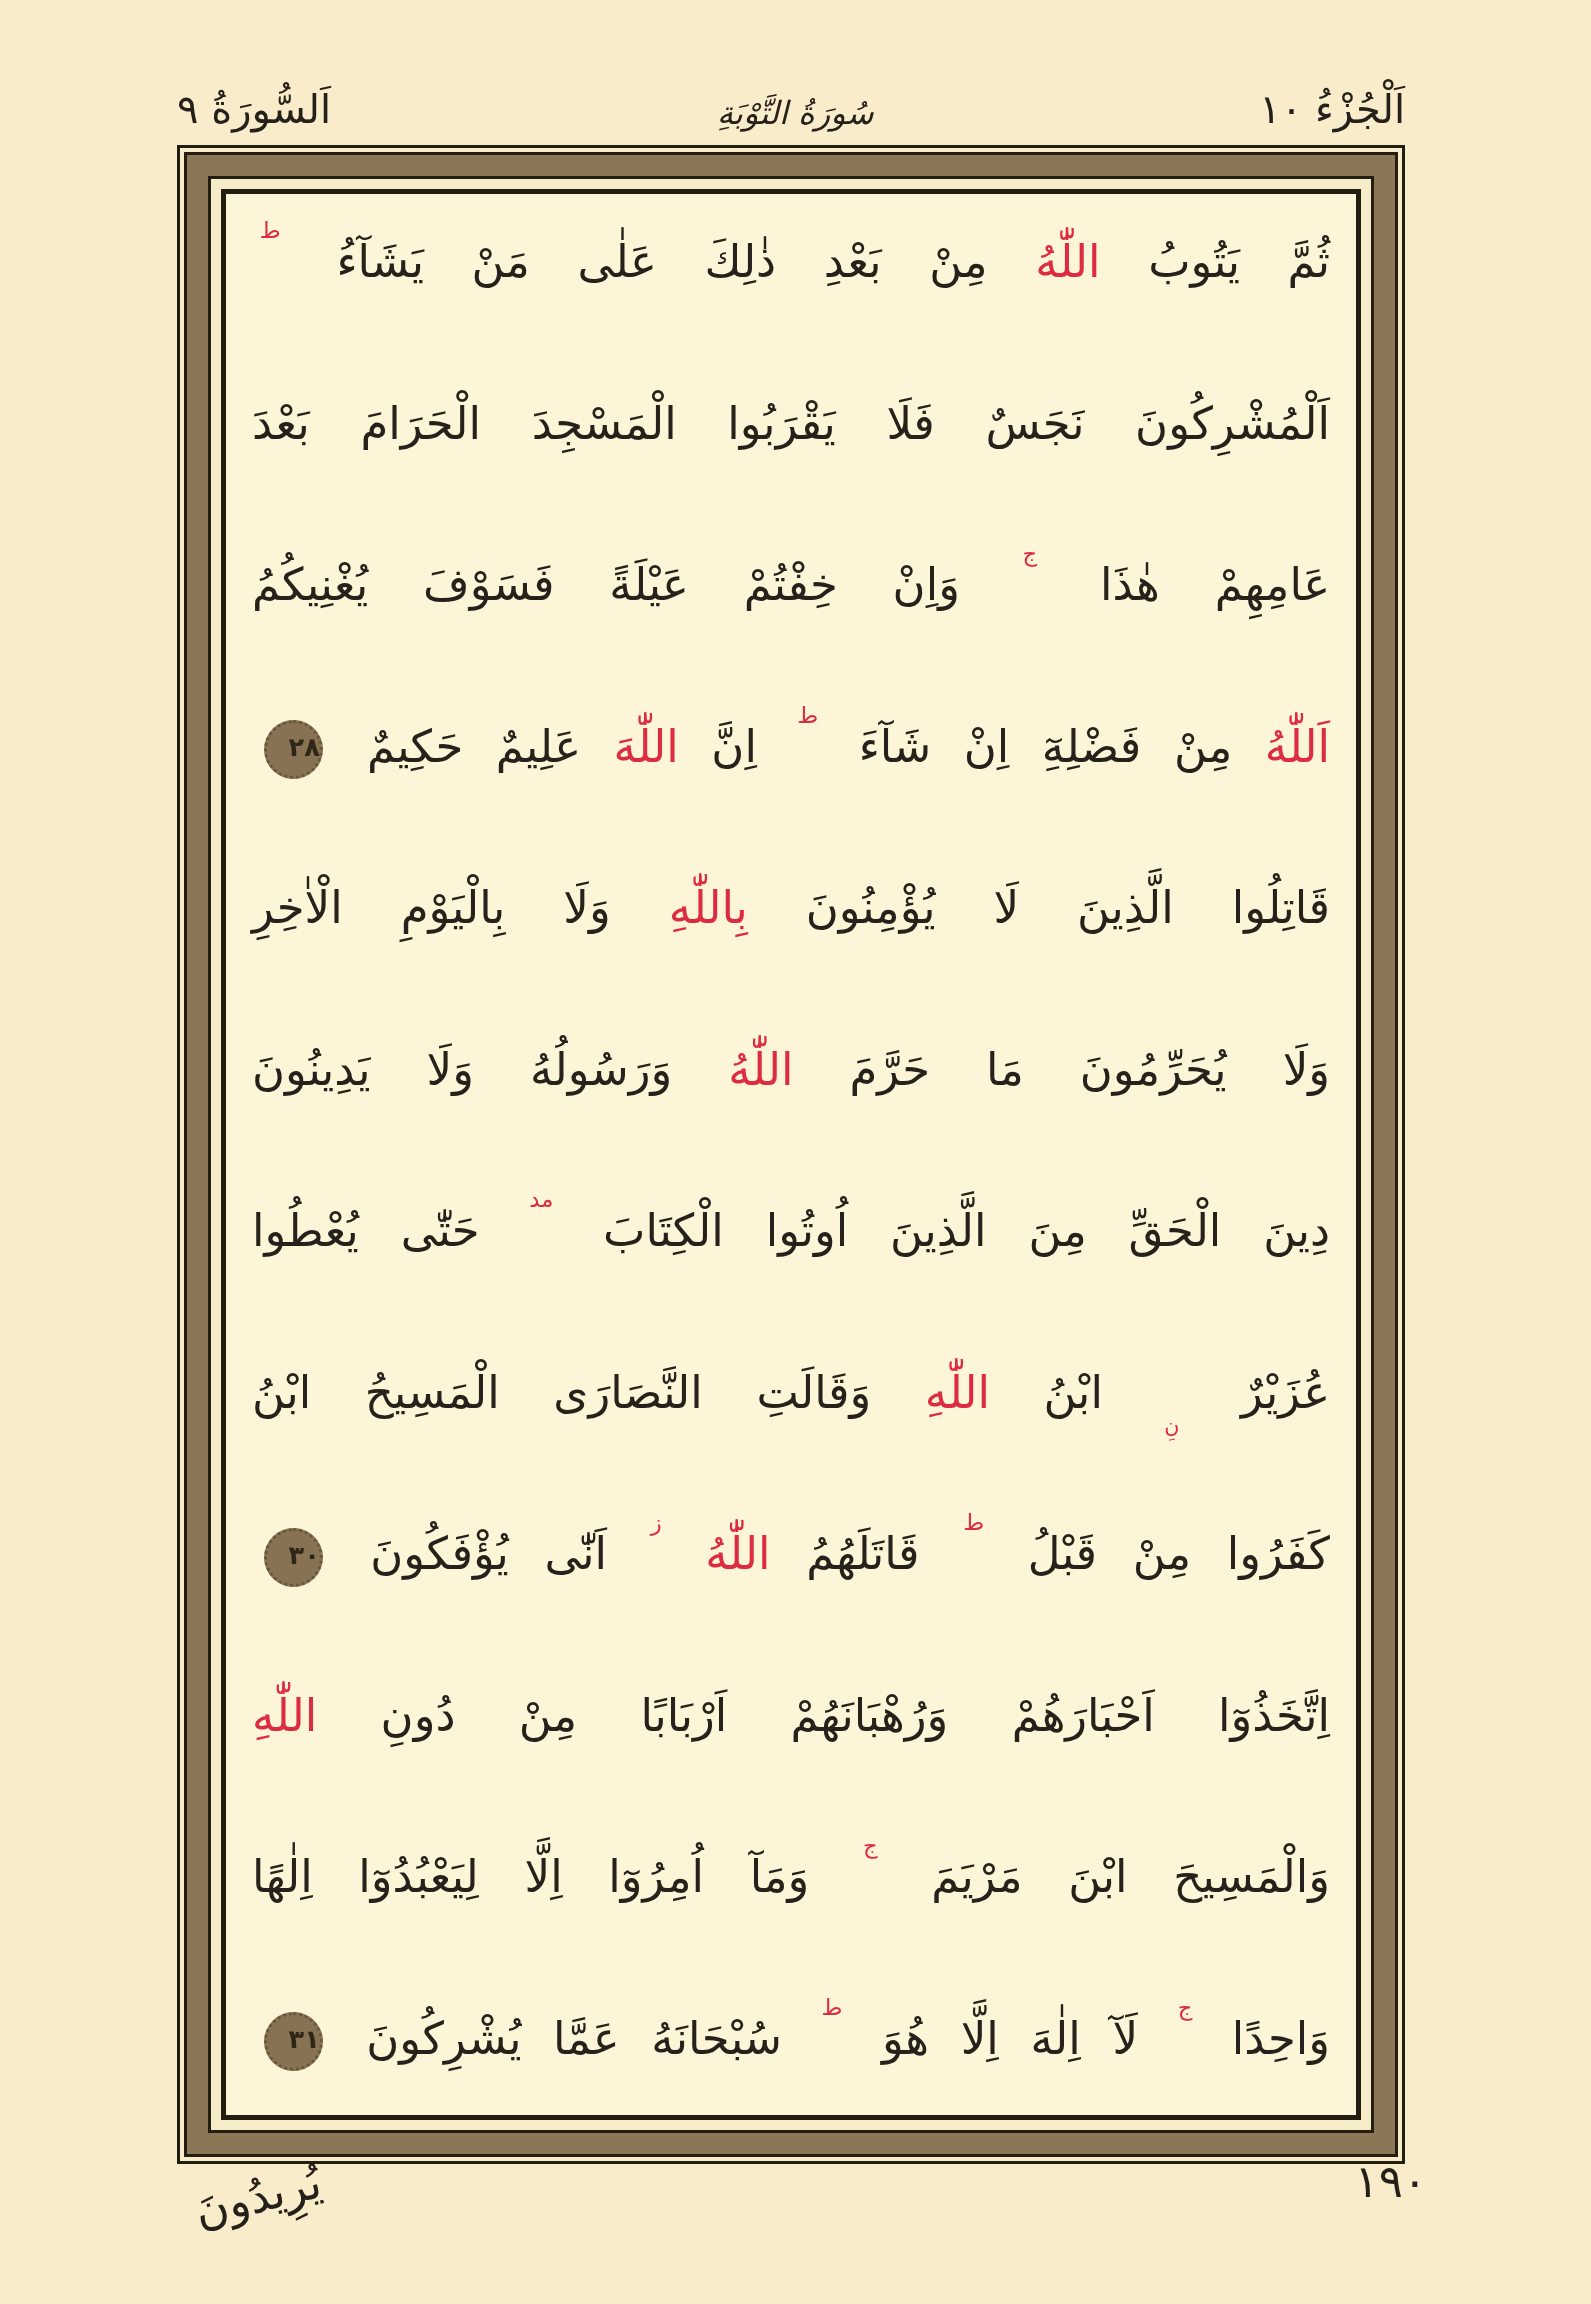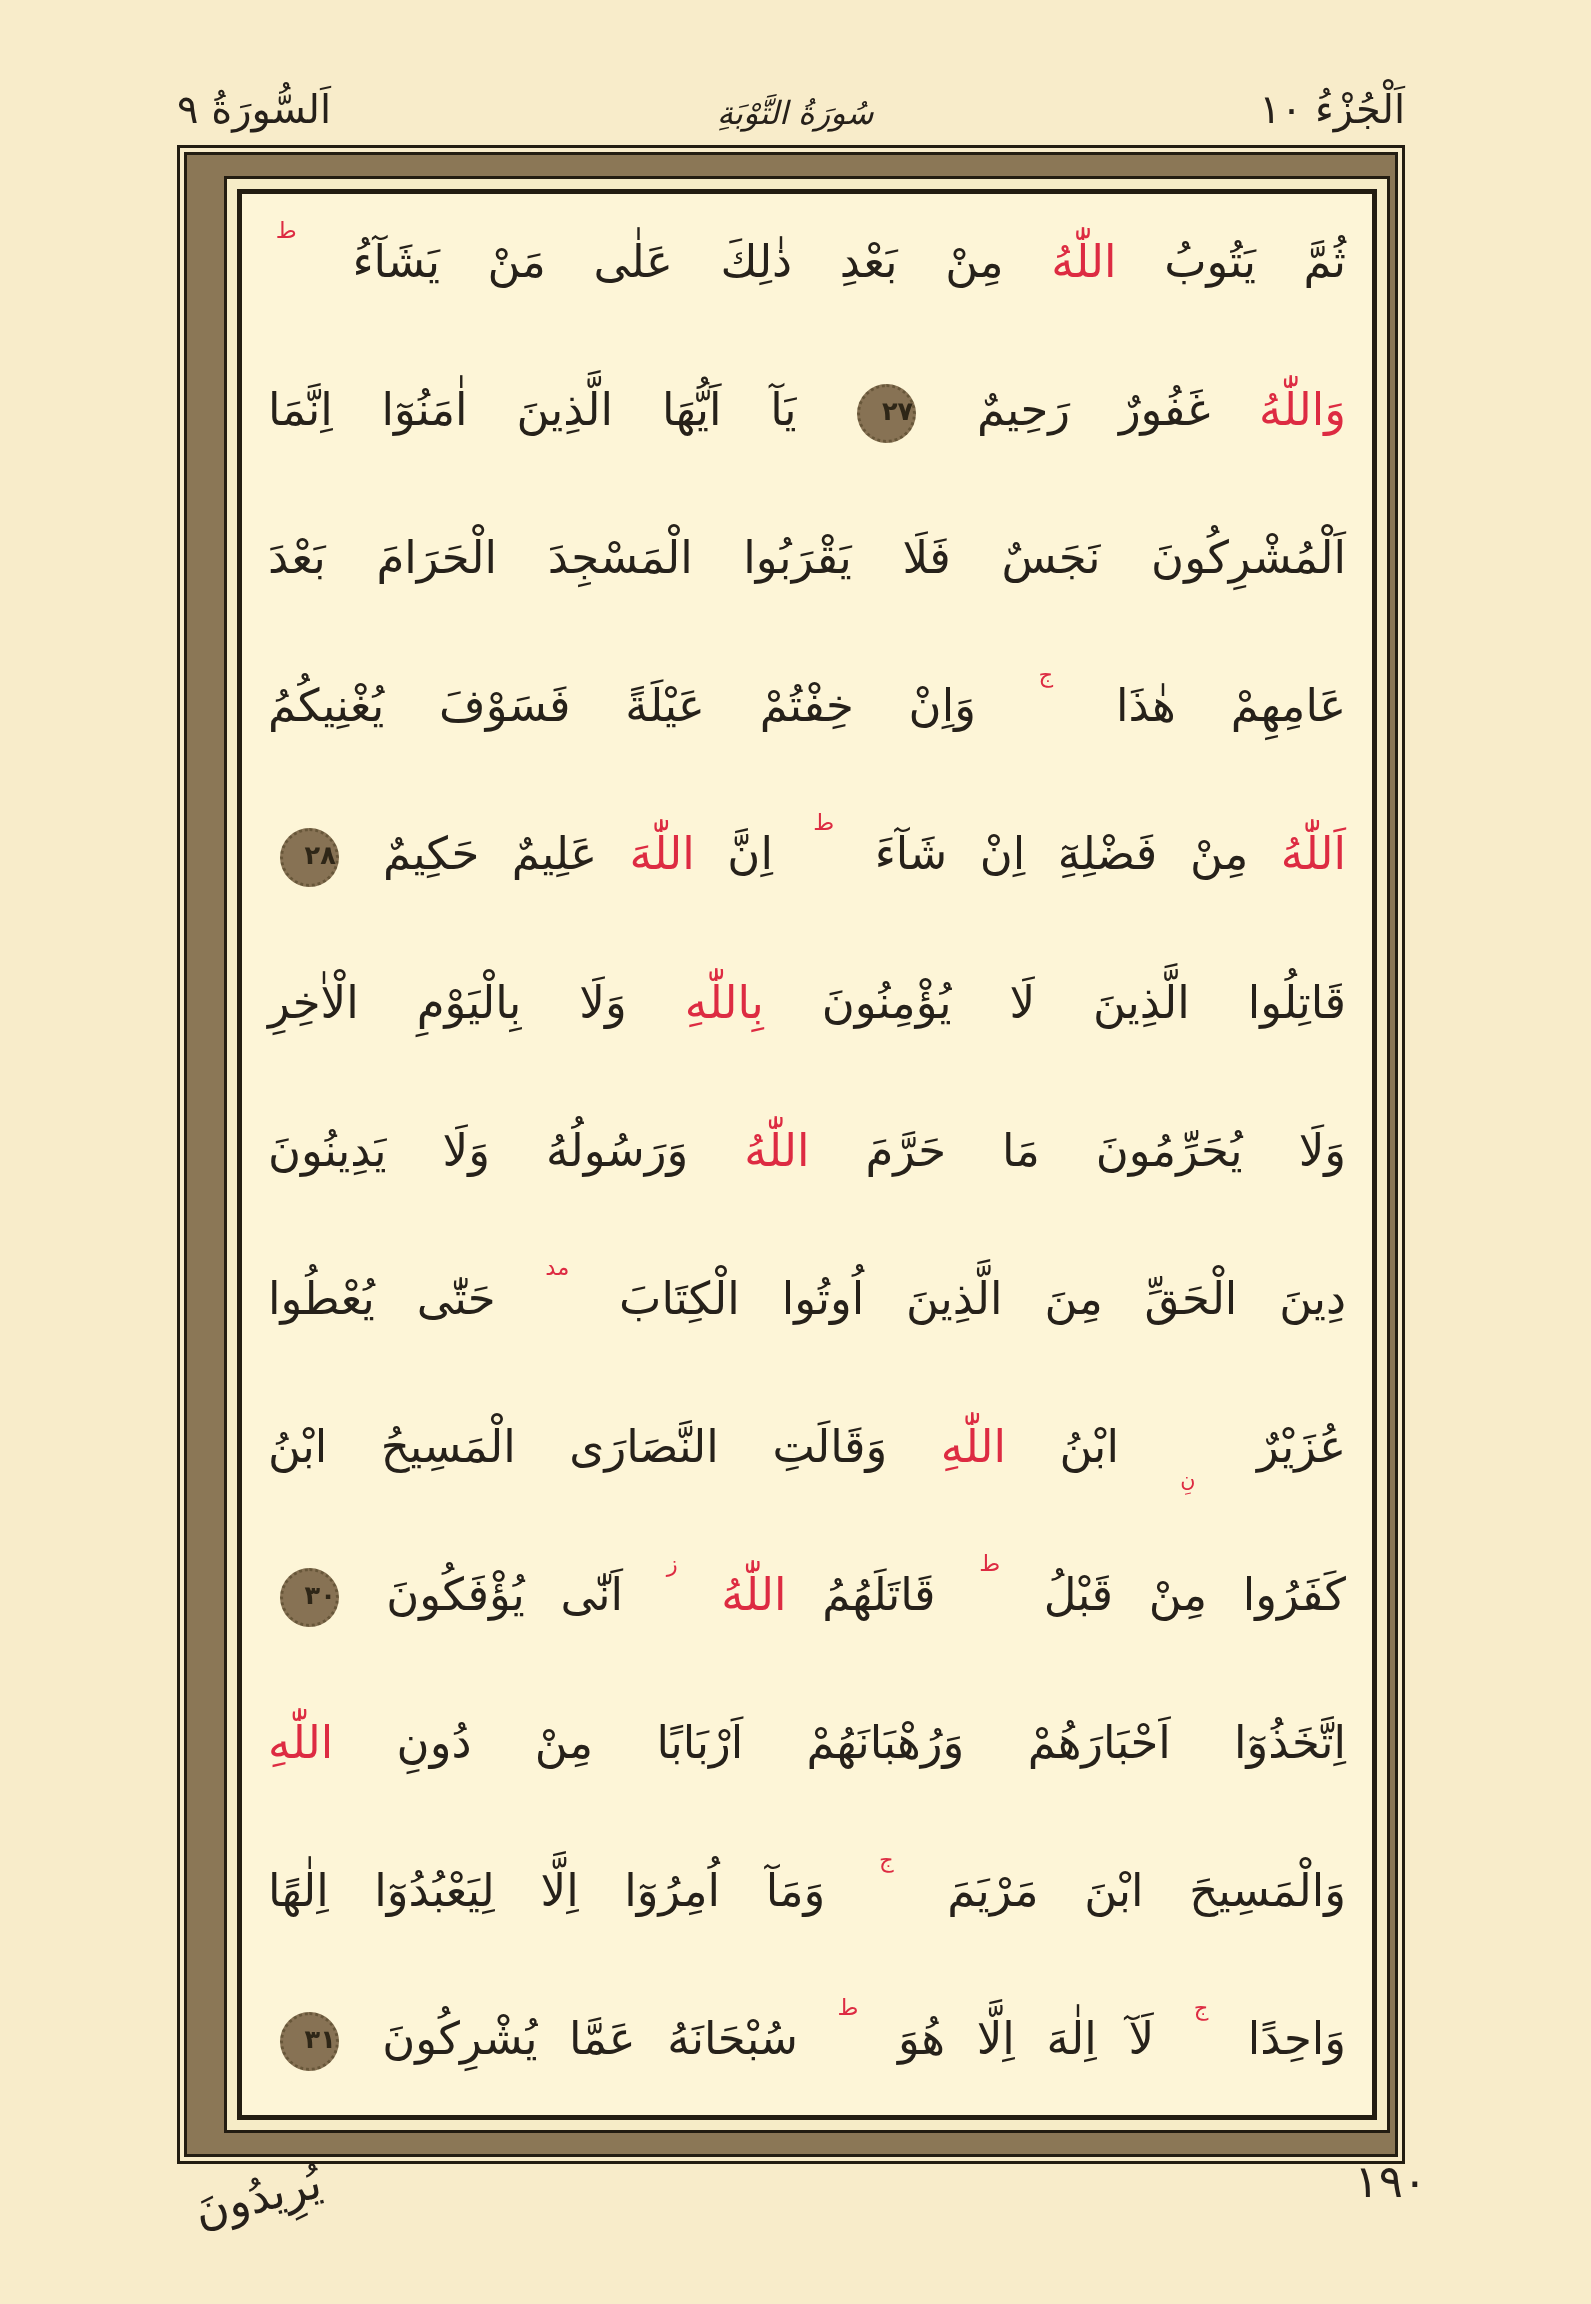--- a/index.html
+++ b/index.html
@@ -18,21 +18,21 @@
     direction:rtl;display:flex;justify-content:space-between;align-items:flex-end;
     color:#26201a;font-size:40px;
   }
   .header .title{font-size:32px;letter-spacing:1px;font-style:italic;}
 
   
   .frame{position:absolute;left:177px;top:145px;width:1228px;height:2019px;box-sizing:border-box;}
   .f1,.f2,.f3,.f4{box-sizing:border-box;width:100%;height:100%;}
   .f1{border:3px solid #231d12;padding:3.9px;background:#f8ecca;}
   .f2{border:3px solid #231d12;background:#8b7756;padding:20.7px;}
-  .f3{border:3px solid #231d12;background:#f6ecc7;padding:10.8px;margin-left:16px;}
+  .f3{border:3px solid #231d12;background:#f6ecc7;padding:10.8px;}
   .f4{border:5.9px solid #231d12;background:#fdf5d7;padding:5.9px 25.6px 13.8px 25.6px;}
 
   
   .lines{
     height:100%;display:flex;flex-direction:column;justify-content:space-between;
   }
   .line{
     direction:rtl;
     height:124px;line-height:124px;
     font-size:45px;color:#26211a;
@@ -75,21 +75,20 @@
     <div class="surah-num">اَلسُّورَةُ ٩</div>
   </div>
 
   <div class="frame">
     <div class="f1">
       <div class="f2">
         <div class="f3">
           <div class="f4">
             <div class="lines" id="lines">
                 <div class="line"><span class="seg">ثُمَّ يَتُوبُ </span> <span class="seg red">اللّٰهُ</span> <span class="seg"> مِنْ بَعْدِ ذٰلِكَ عَلٰى مَنْ يَشَآءُ</span> <span class="pmark">ط</span> </div>
-                <div class="line"><span class="seg red">وَاللّٰهُ</span> <span class="seg"> غَفُورٌ رَحِيمٌ</span> <span class="rosette">٢٧</span> <span class="seg">يَآ اَيُّهَا الَّذِينَ اٰمَنُوٓا اِنَّمَا</span> </div>
                 <div class="line"><span class="seg">اَلْمُشْرِكُونَ نَجَسٌ فَلَا يَقْرَبُوا الْمَسْجِدَ الْحَرَامَ بَعْدَ</span> </div>
                 <div class="line"><span class="seg">عَامِهِمْ هٰذَا</span> <span class="pmark">ج</span> <span class="seg">وَاِنْ خِفْتُمْ عَيْلَةً فَسَوْفَ يُغْنِيكُمُ</span> </div>
                 <div class="line"><span class="seg red">اَللّٰهُ</span> <span class="seg"> مِنْ فَضْلِهِٓ اِنْ شَآءَ</span> <span class="pmark">ط</span> <span class="seg">اِنَّ </span> <span class="seg red">اللّٰهَ</span> <span class="seg"> عَلِيمٌ حَكِيمٌ</span> <span class="rosette">٢٨</span> </div>
                 <div class="line"><span class="seg">قَاتِلُوا الَّذِينَ لَا يُؤْمِنُونَ </span> <span class="seg red">بِاللّٰهِ</span> <span class="seg"> وَلَا بِالْيَوْمِ الْاٰخِرِ</span> </div>
                 <div class="line"><span class="seg">وَلَا يُحَرِّمُونَ مَا حَرَّمَ </span> <span class="seg red">اللّٰهُ</span> <span class="seg"> وَرَسُولُهُ وَلَا يَدِينُونَ</span> </div>
                 <div class="line"><span class="seg">دِينَ الْحَقِّ مِنَ الَّذِينَ اُوتُوا الْكِتَابَ</span> <span class="pmark">مد</span> <span class="seg">حَتّٰى يُعْطُوا</span> </div>
                 <div class="line"><span class="seg">عُزَيْرٌ</span> <span class="pmark sub">نِ</span> <span class="seg">ابْنُ </span> <span class="seg red">اللّٰهِ</span> <span class="seg"> وَقَالَتِ النَّصَارَى الْمَسِيحُ ابْنُ</span> </div>
                 <div class="line"><span class="seg">كَفَرُوا مِنْ قَبْلُ</span> <span class="pmark">ط</span> <span class="seg">قَاتَلَهُمُ </span> <span class="seg red">اللّٰهُ</span> <span class="pmark">ز</span> <span class="seg">اَنّٰى يُؤْفَكُونَ</span> <span class="rosette">٣٠</span> </div>
                 <div class="line"><span class="seg">اِتَّخَذُوٓا اَحْبَارَهُمْ وَرُهْبَانَهُمْ اَرْبَابًا مِنْ دُونِ </span> <span class="seg red">اللّٰهِ</span> </div>
                 <div class="line"><span class="seg">وَالْمَسِيحَ ابْنَ مَرْيَمَ</span> <span class="pmark">ج</span> <span class="seg">وَمَآ اُمِرُوٓا اِلَّا لِيَعْبُدُوٓا اِلٰهًا</span> </div>

